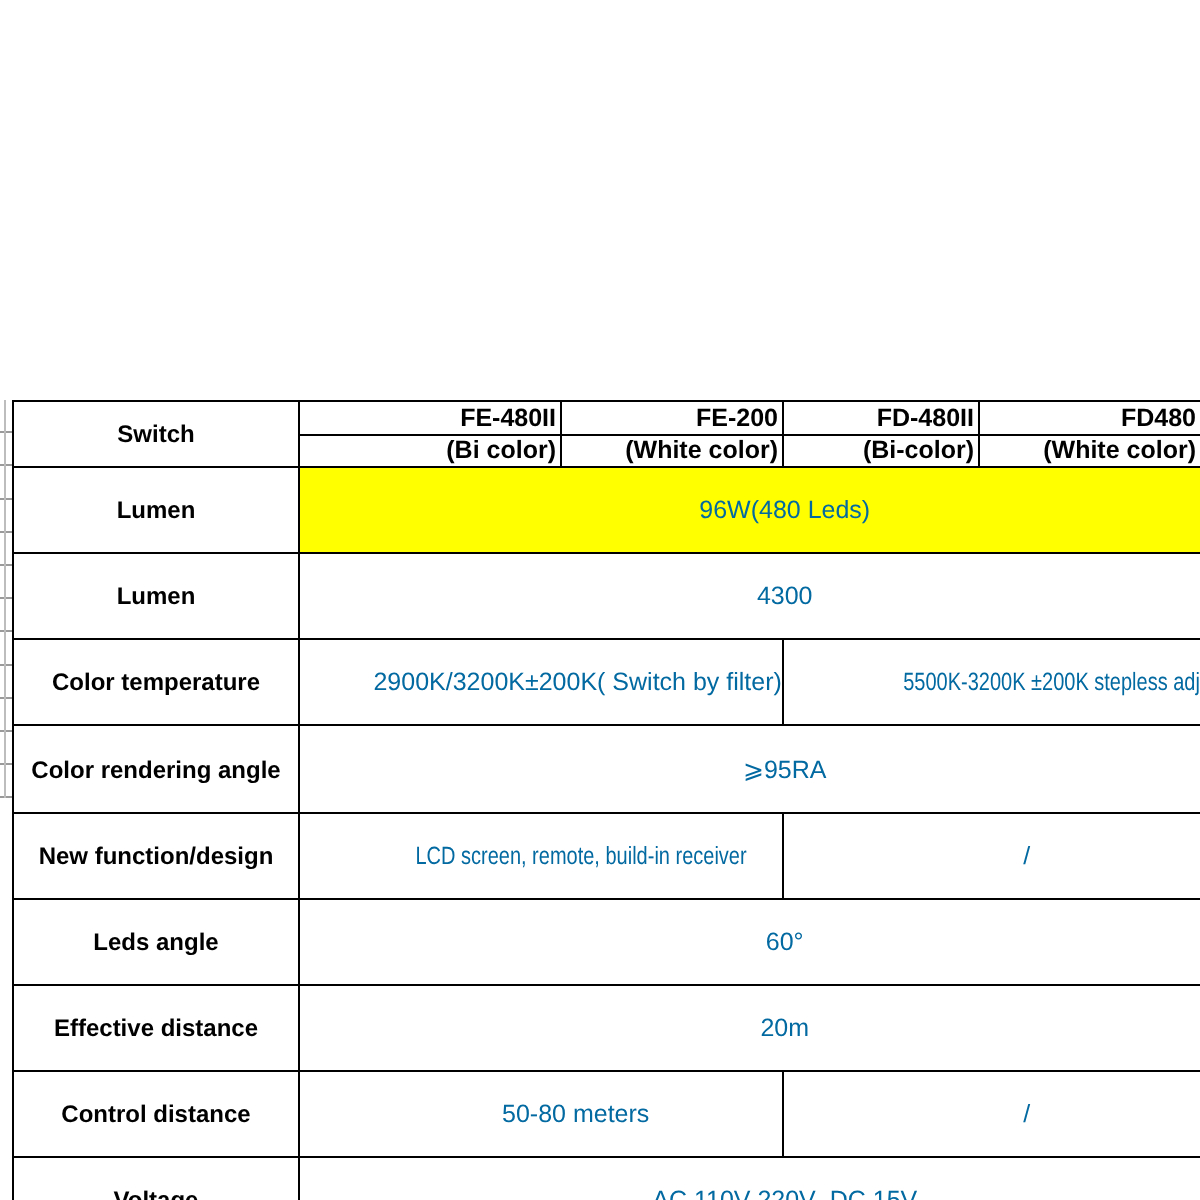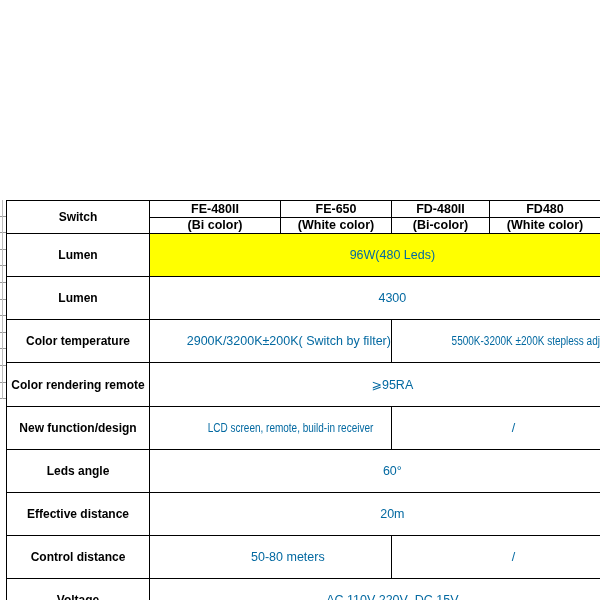--- a/index.html
+++ b/index.html
@@ -47,20 +47,21 @@
     text-align: center;
     vertical-align: middle;
     overflow: hidden;
     white-space: pre;
     font-size: 12.5px;
     color: #0369a1;
   }
   .spec th {
     font-weight: bold;
     color: #000000;
+    text-align: right;
   }
   .spec td.label {
     font-weight: bold;
     color: #000000;
     font-size: 12px;
   }
   .spec td.value span { display: inline-block; }
   .spec td.cond span { transform: scaleX(0.8); transform-origin: center; }
   .yellow { background: #FFFF00; }
 </style>
@@ -79,21 +80,21 @@
         <col style="width:131px">
         <col style="width:111px">
         <col style="width:98px">
         <col style="width:111px">
       </colgroup>
 
       <tbody>
           <tr>
         <td class="label" rowspan="2">Switch</td>
         <th>FE-480II</th>
-        <th>FE-650</th>
+        <th>FE-200</th>
         <th>FD-480II</th>
         <th>FD480</th>
       </tr>
       <tr>
         <th>(Bi color)</th>
         <th>(White color)</th>
         <th>(Bi-color)</th>
         <th>(White color)</th>
       </tr>
 
@@ -115,21 +116,21 @@
         <td class="label">Color temperature</td>
         <td class="value" colspan="2">
           <span>2900K/3200K±200K( Switch by filter)</span>
         </td>
         <td class="value cond" colspan="2">
           <span>5500K-3200K ±200K stepless adjustable</span>
         </td>
       </tr>
 
       <tr>
-        <td class="label">Color rendering remote</td>
+        <td class="label">Color rendering angle</td>
         <td class="value" colspan="4">
           <span>⩾95RA</span>
         </td>
       </tr>
 
       <tr>
         <td class="label">New function/design</td>
         <td class="value cond" colspan="2">
           <span>LCD screen, remote, build-in receiver</span>
         </td>

